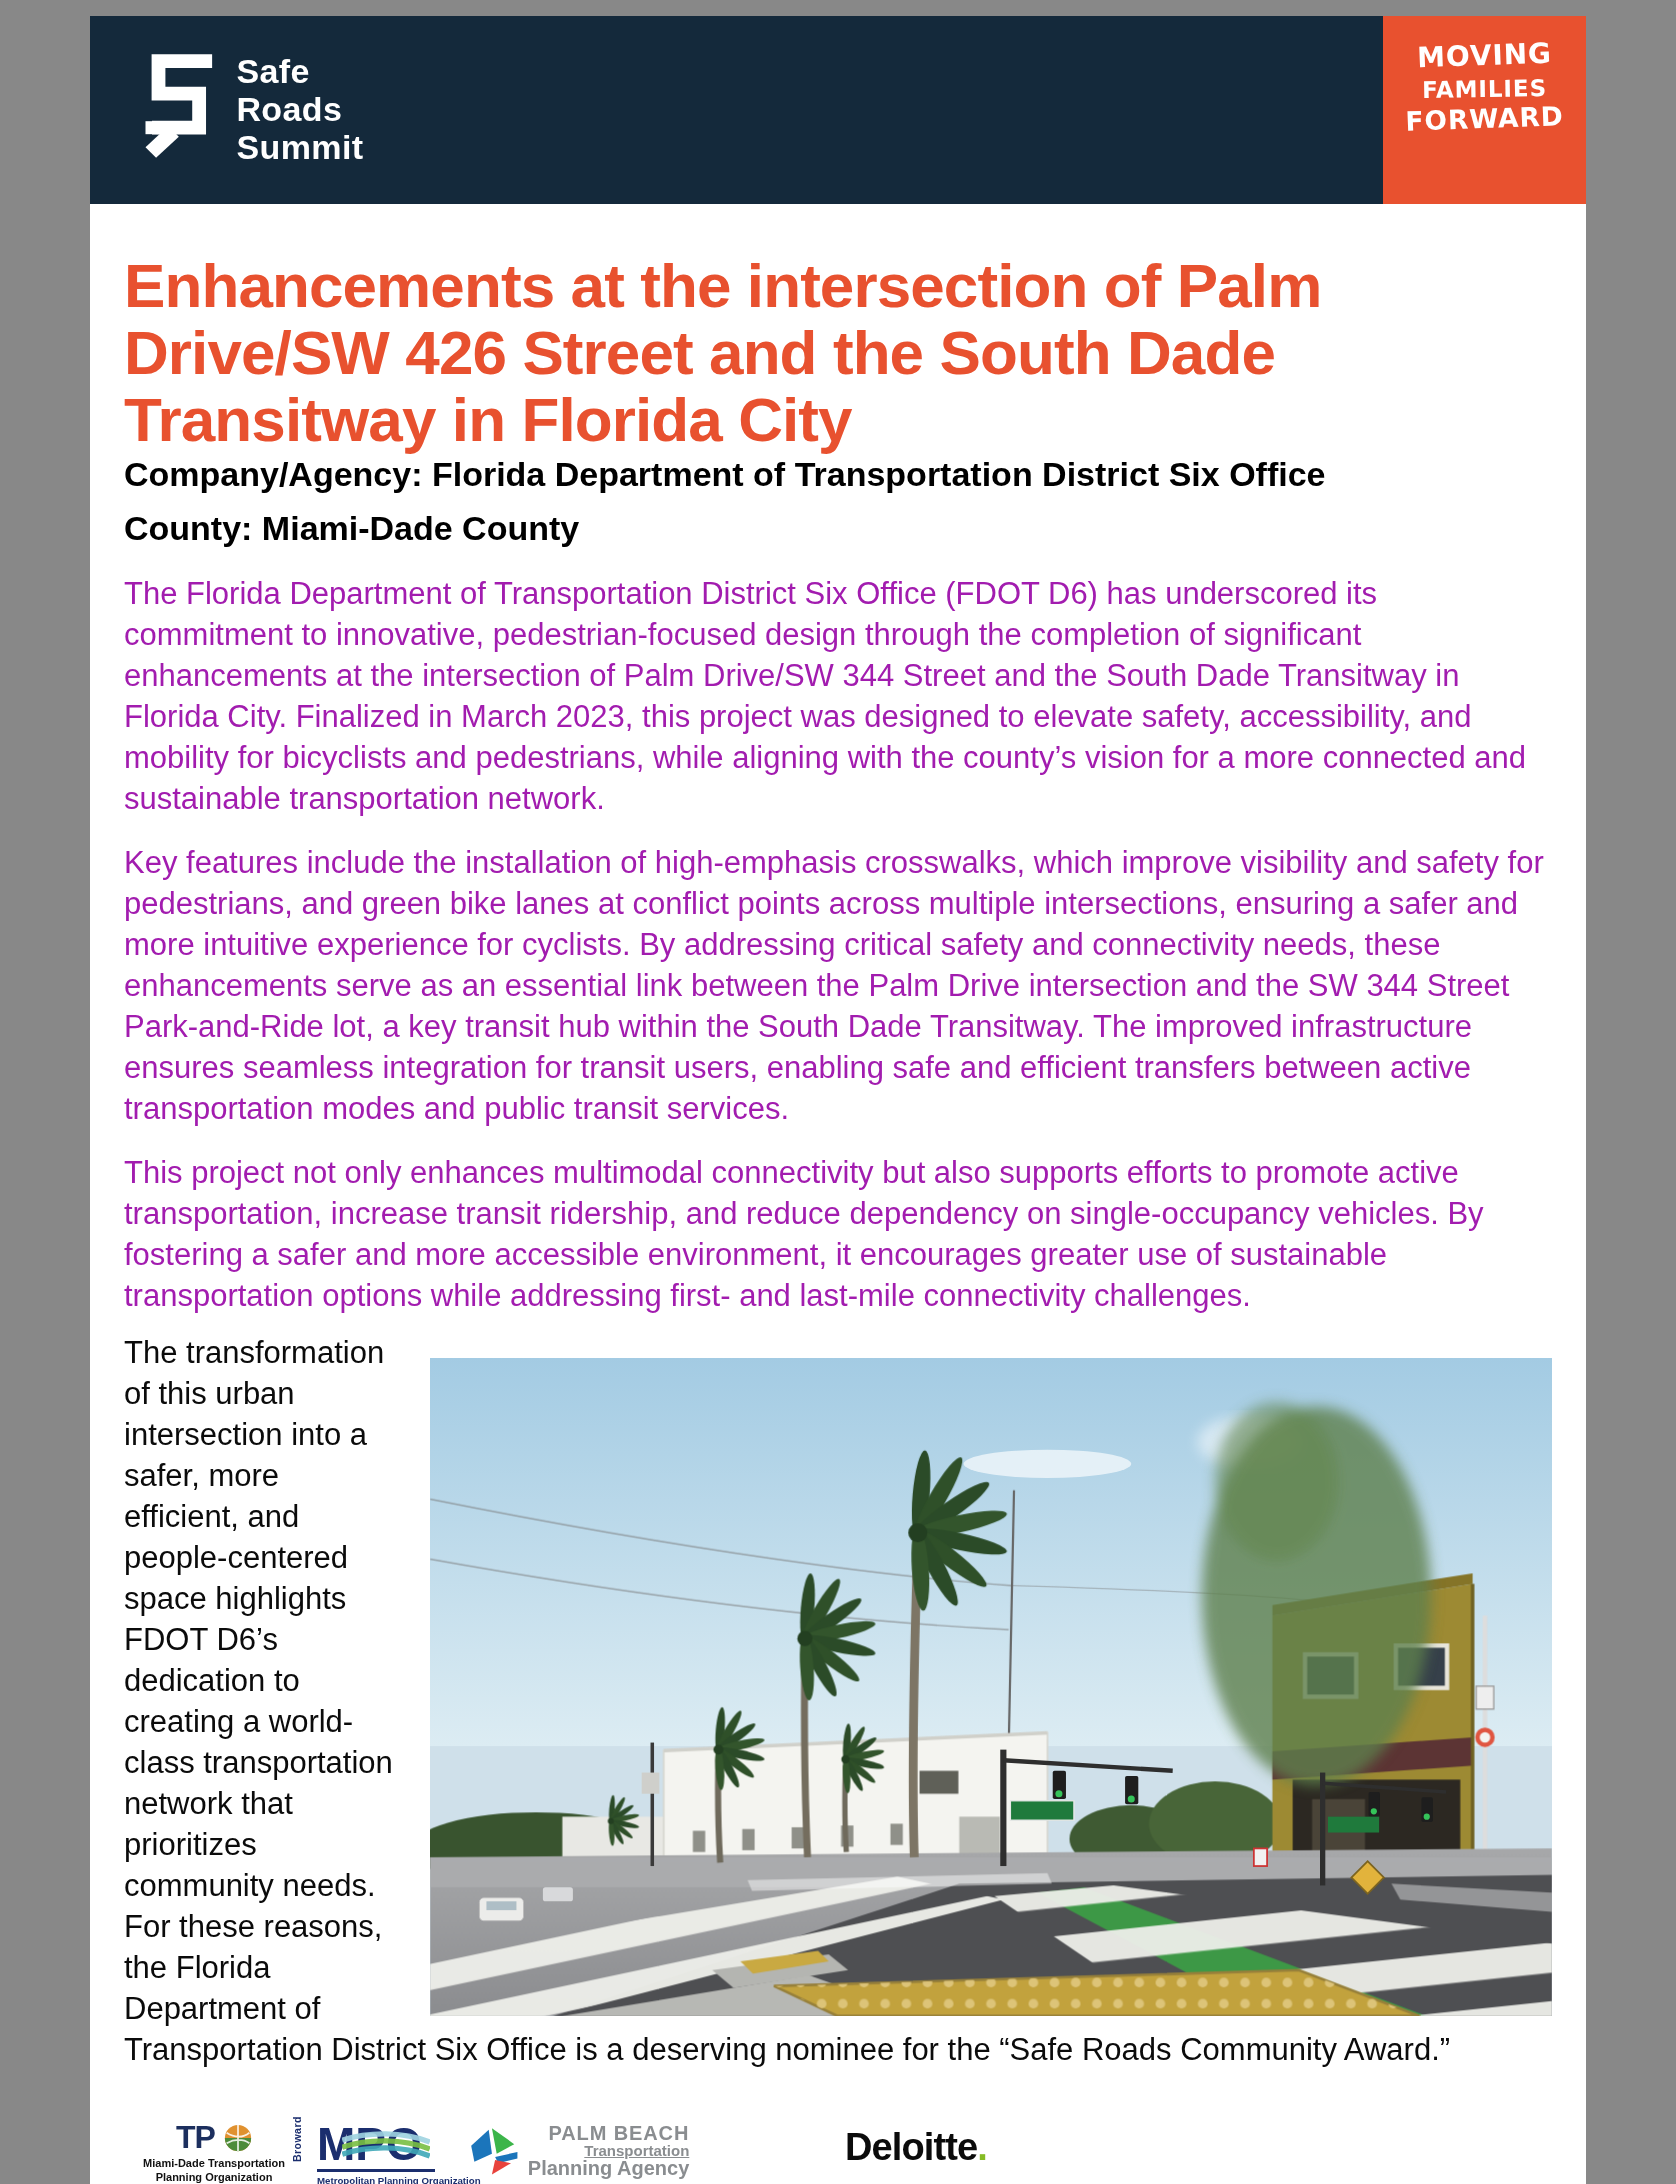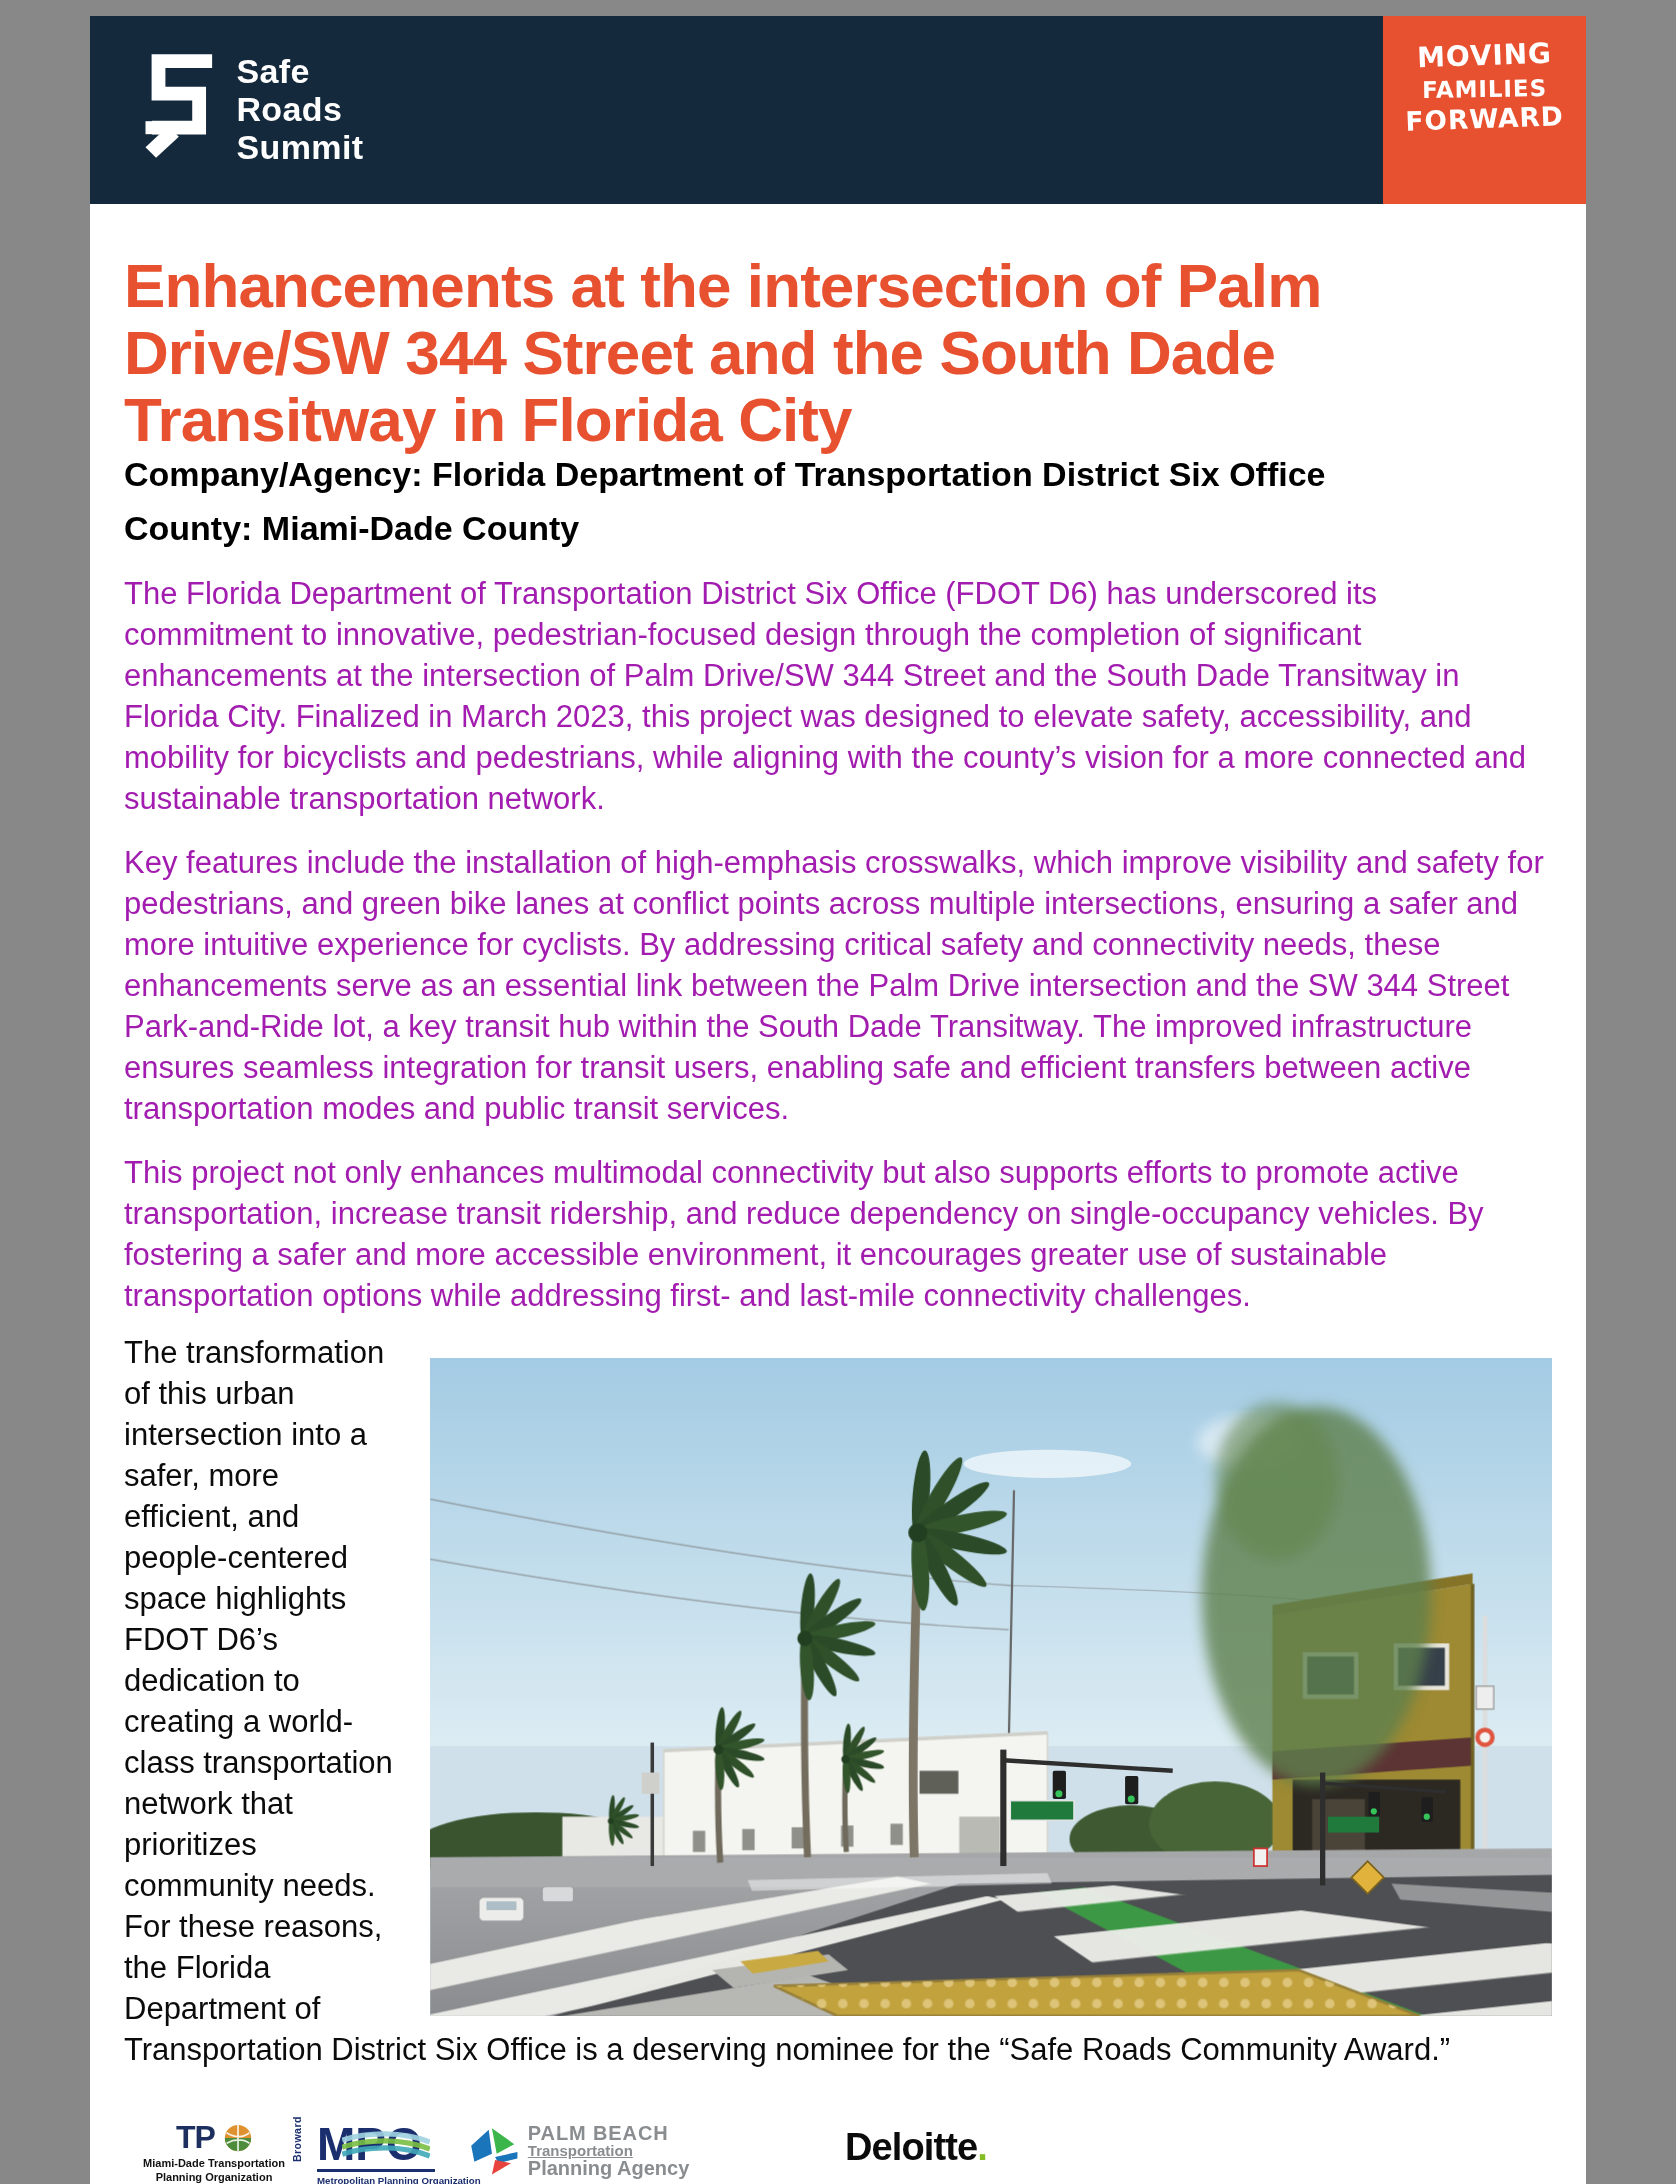--- a/index.html
+++ b/index.html
@@ -36,21 +36,21 @@
   .tpo-cap { font-size:11px; font-weight:bold; color:#111; line-height:1.25; margin-top:0.9px; }
   .f-mpo { position:absolute; left:213px; top:1.8px; width:132px; }
   .mpo-row { position:relative; padding-left:14px; }
   .mpo-vert { position:absolute; left:0; bottom:5.3px; font-size:10.6px; font-weight:bold; color:#1B2E6E;
               transform:rotate(-90deg); transform-origin:left bottom; letter-spacing:0.4px; }
   .mpo-big { color:#1B2E6E; font-weight:800; font-size:46px; line-height:1; position:relative; }
   .mpo-waves { position:absolute; left:39px; top:7px; pointer-events:none; }
   .mpo-rule { height:3.5px; background:#1B2E6E; margin:1.8px 0 2.6px 14px; }
   .mpo-cap { font-size:9.7px; font-weight:bold; color:#1B2E6E; margin-left:14px; white-space:nowrap; }
   .f-pb { position:absolute; left:378px; top:3.5px; display:flex; gap:8.8px; align-items:center; }
-  .pb-text { text-align:left; color:#8A8D90; font-weight:bold; line-height:1.02; }
+  .pb-text { text-align:right; color:#8A8D90; font-weight:bold; line-height:1.02; }
   .pb-l1 { font-size:20px; letter-spacing:0.9px; }
   .pb-l2 { font-size:15px;text-decoration:underline; }
   .pb-l3 { font-size:20px; }
   .f-deloitte { position:absolute; left:755px; top:7px; font-size:38px; font-weight:800; color:#0b0b0b; letter-spacing:-0.9px; }
   .f-deloitte .dot { color:#86BC25; }
   .bottom-bar { position:absolute; left:78px; right:0; bottom:0; height:8.8px; background:#14293B; }
 </style>
 </head>
 <body>
 
@@ -72,21 +72,21 @@
     <div class="banner">
       <div class="b1">MOVING</div>
       <div class="b2">FAMILIES</div>
       <div class="b3">FORWARD</div>
     </div>
   </div>
 
   <div class="content">
     <h1 class="title">
       <div>Enhancements at the intersection of Palm</div>
-      <div>Drive/SW 344 Street and the South Dade</div>
+      <div>Drive/SW 426 Street and the South Dade</div>
       <div>Transitway in Florida City</div>
     </h1>
     <div class="meta" style="margin-top:0;">Company/Agency: Florida Department of Transportation District Six Office</div>
     <div class="meta">County: Miami-Dade County</div>
 
     <p class="body">The Florida Department of Transportation District Six Office (FDOT D6) has underscored its commitment to innovative, pedestrian-focused design through the completion of significant enhancements at the intersection of Palm Drive/SW 344 Street and the South Dade Transitway in Florida City. Finalized in March 2023, this project was designed to elevate safety, accessibility, and mobility for bicyclists and pedestrians, while aligning with the county’s vision for a more connected and sustainable transportation network.</p>
     <p class="body">Key features include the installation of high-emphasis crosswalks, which improve visibility and safety for pedestrians, and green bike lanes at conflict points across multiple intersections, ensuring a safer and more intuitive experience for cyclists. By addressing critical safety and connectivity needs, these enhancements serve as an essential link between the Palm Drive intersection and the SW 344 Street Park-and-Ride lot, a key transit hub within the South Dade Transitway. The improved infrastructure ensures seamless integration for transit users, enabling safe and efficient transfers between active transportation modes and public transit services.</p>
     <p class="body">This project not only enhances multimodal connectivity but also supports efforts to promote active transportation, increase transit ridership, and reduce dependency on single-occupancy vehicles. By fostering a safer and more accessible environment, it encourages greater use of sustainable transportation options while addressing first- and last-mile connectivity challenges.</p>
 
     <div class="wrap">

